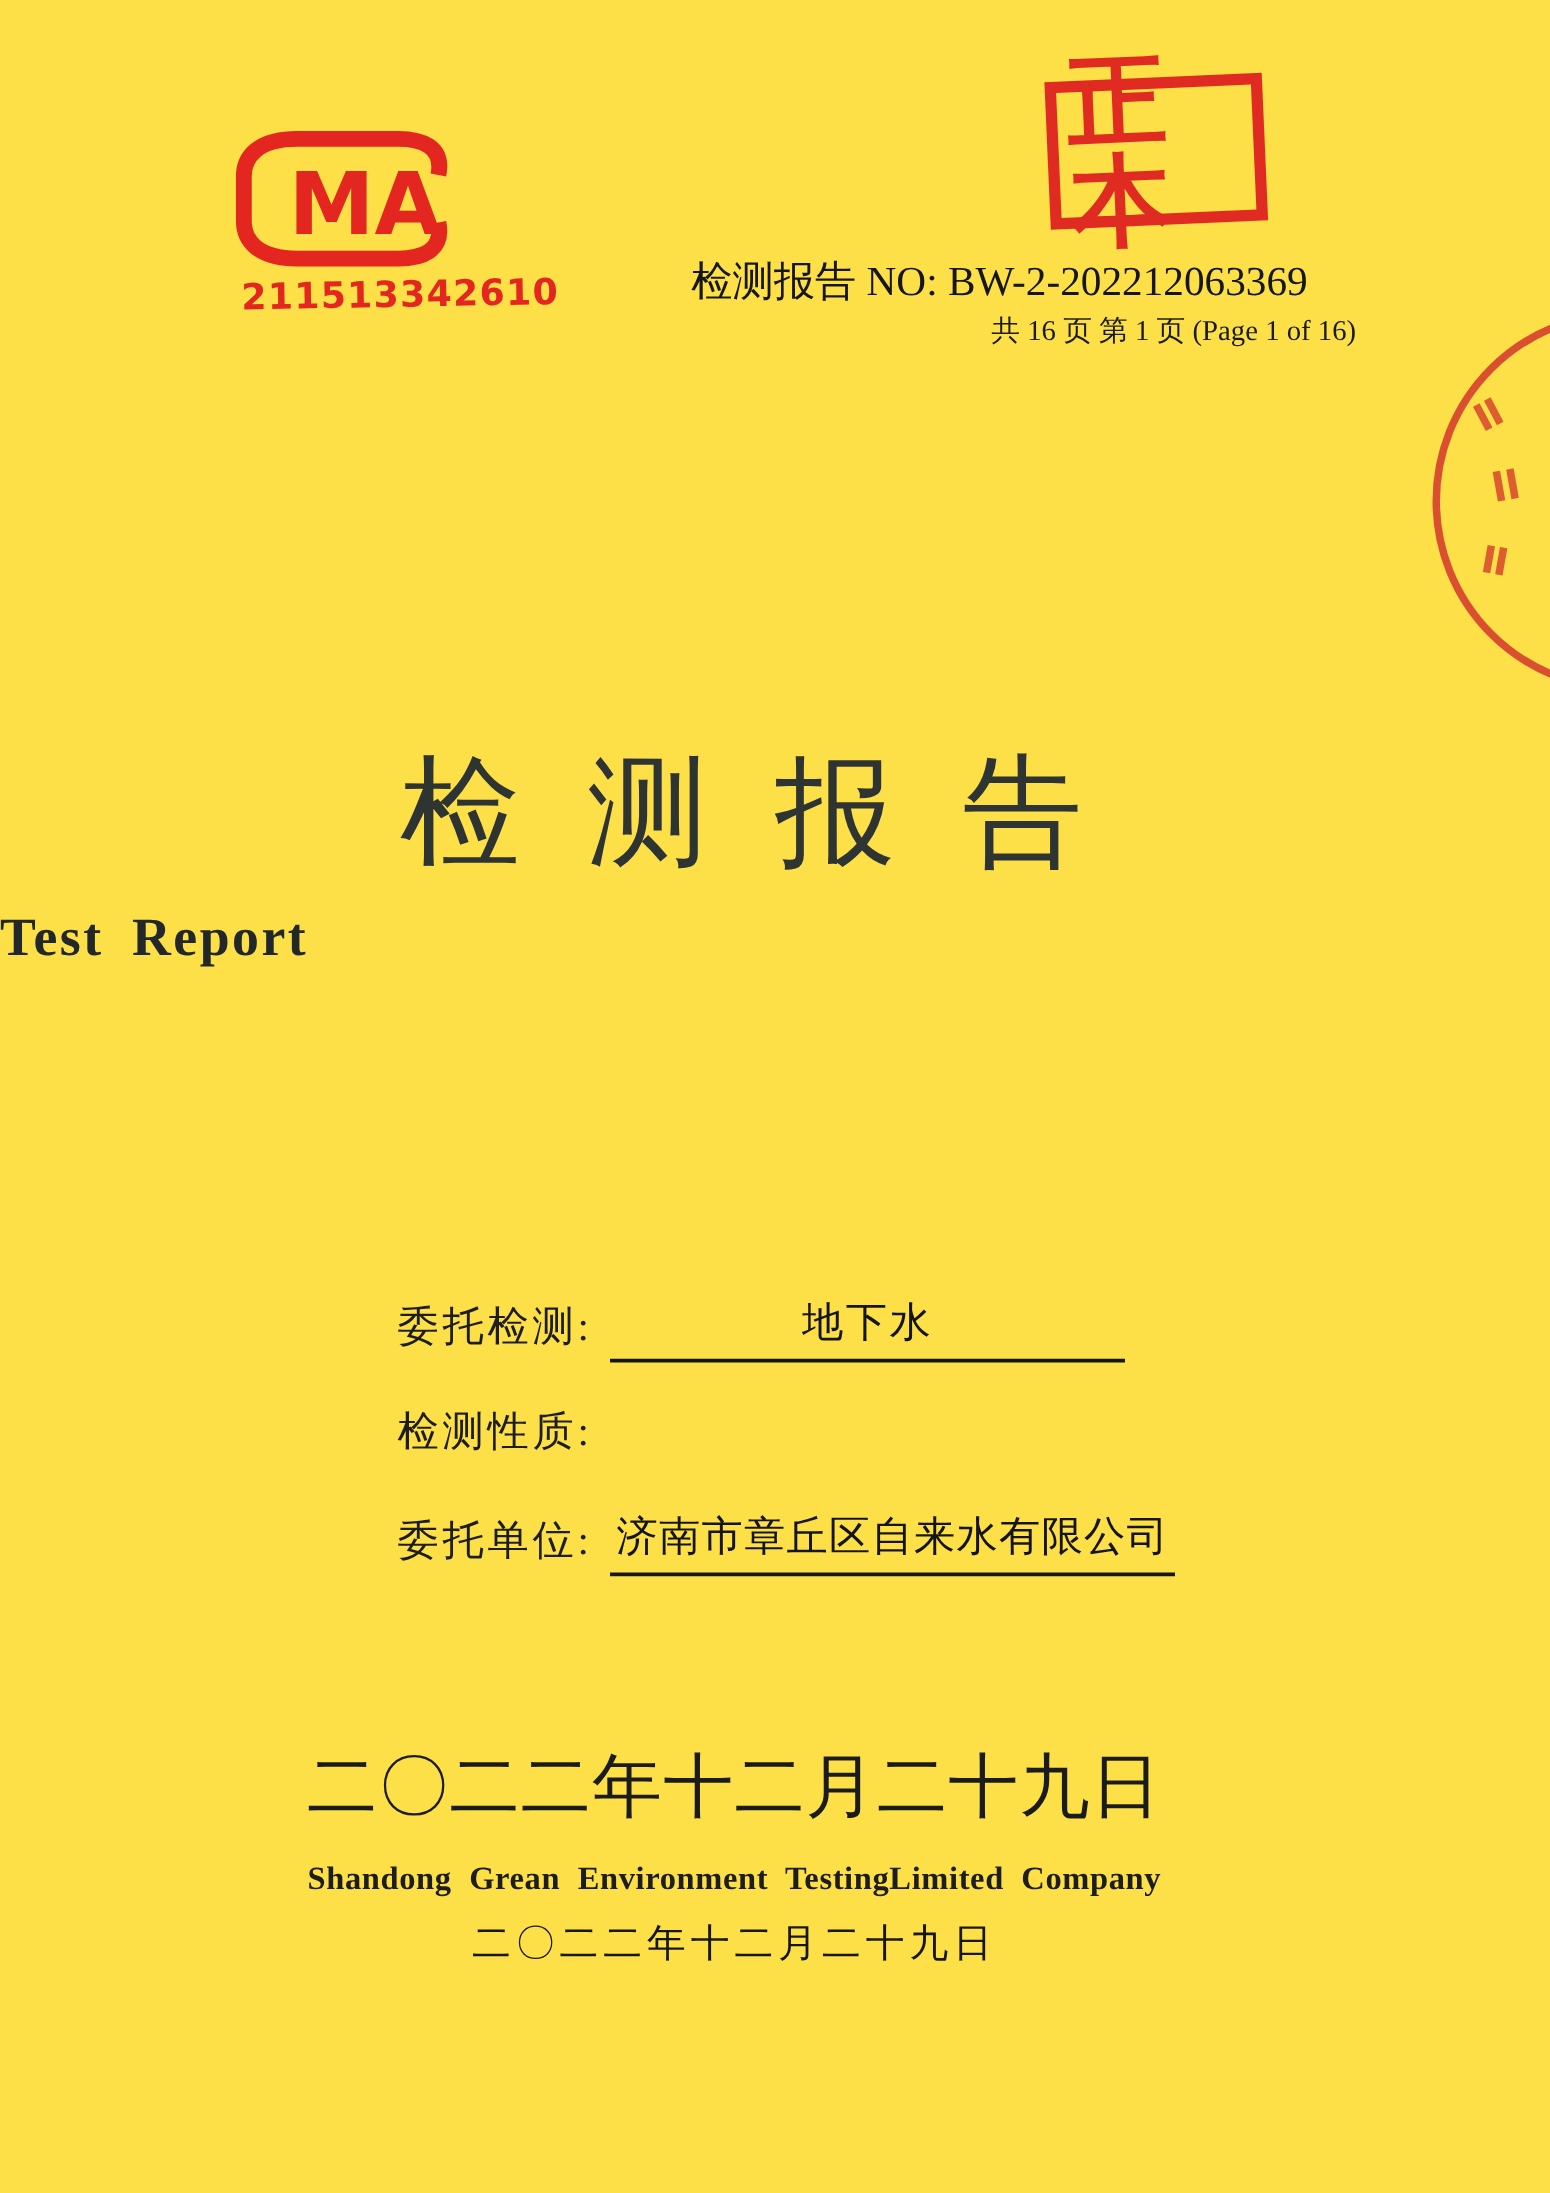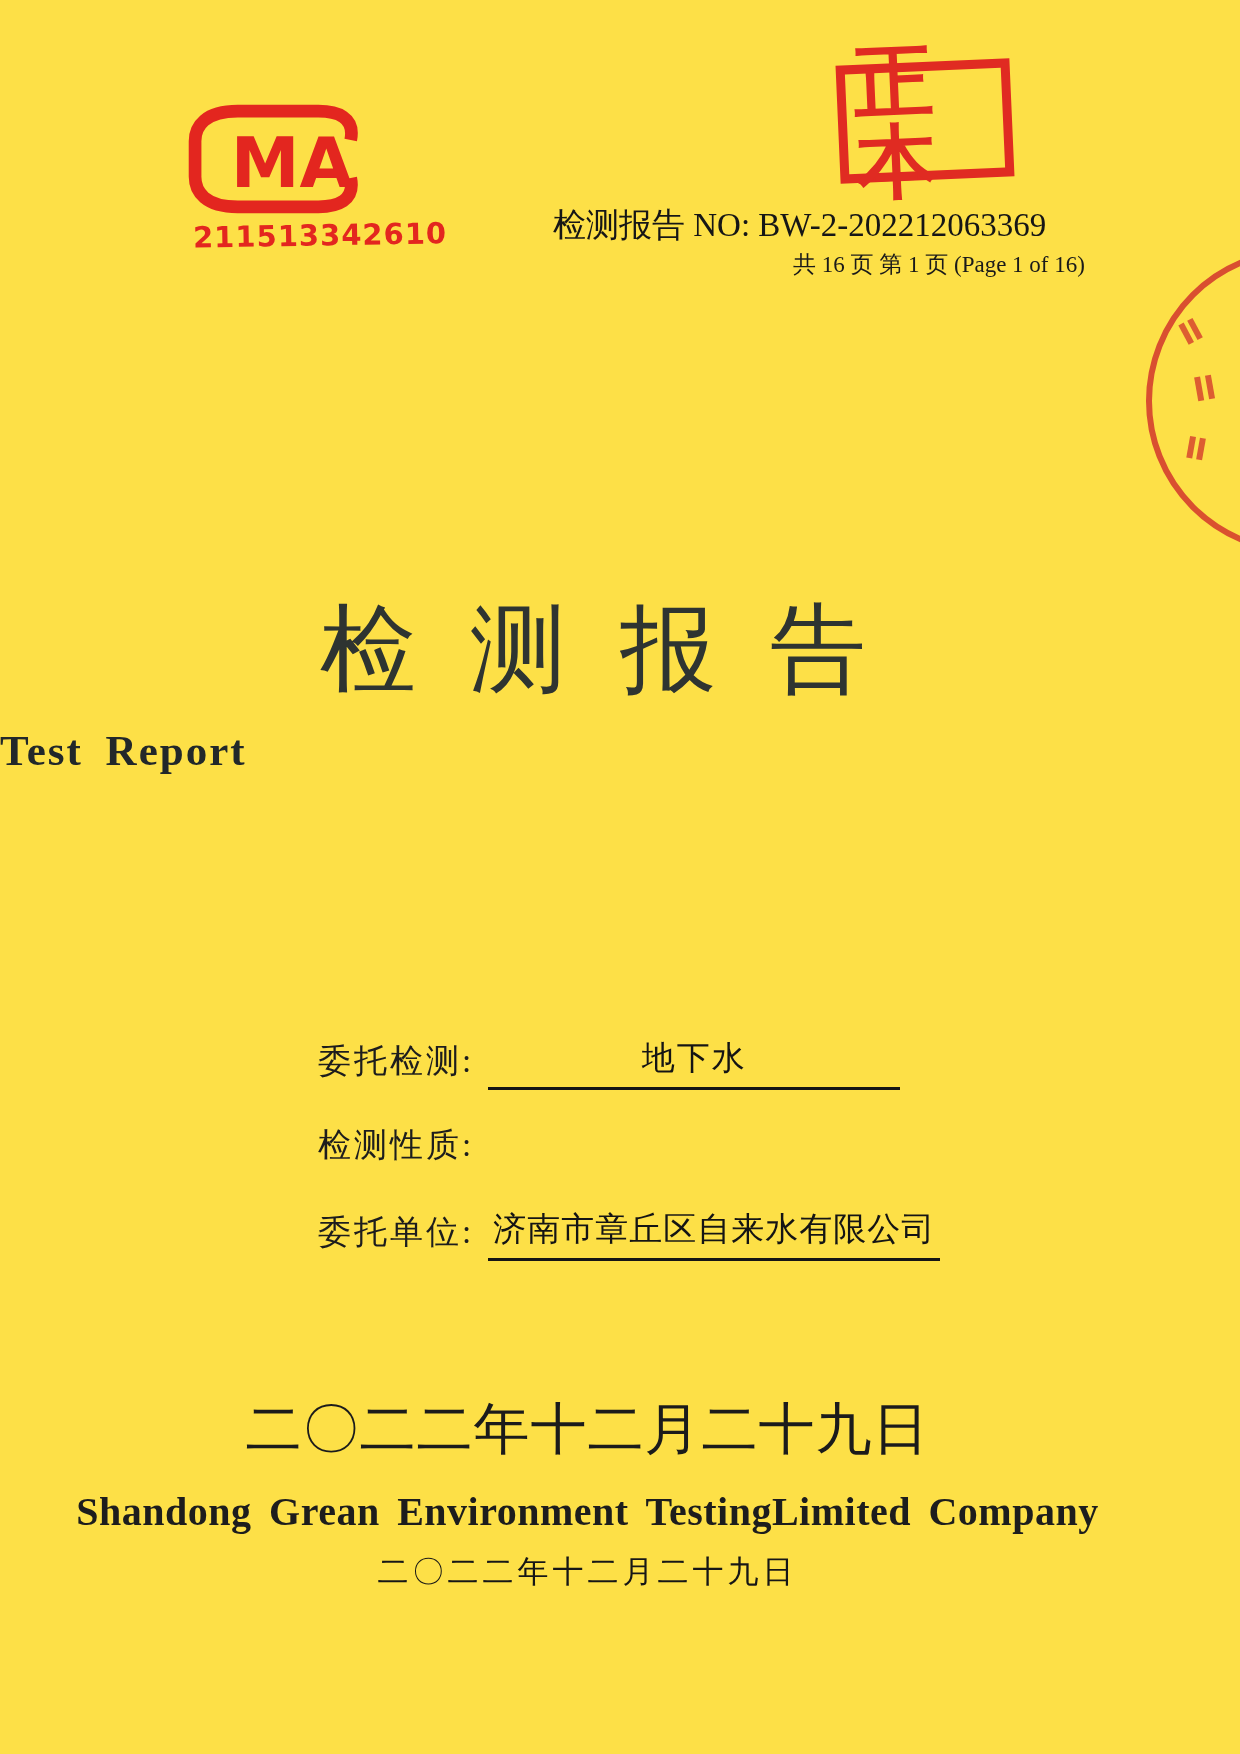--- a/index.html
+++ b/index.html
@@ -89,21 +89,21 @@
 
   
   .footer{
     position:absolute;left:0;top:1392px;width:1175px;text-align:center;
   }
   .company-zh{
     font-size:56px;color:#1b1b1b;letter-spacing:1px;margin:0;white-space:nowrap;
     font-weight:500;
   }
   .company-en{
-    font-size:40px;font-weight:bold;color:#1d1d1d;margin:20px 0 0 0;
+    font-size:26px;font-weight:bold;color:#1d1d1d;margin:20px 0 0 0;
     word-spacing:7px;letter-spacing:.5px;white-space:nowrap;
   }
   .date-line{
     font-size:31px;color:#161616;letter-spacing:4px;margin:16px 0 0 0;white-space:nowrap;
   }
 </style>
 </head>
 <body>
 
 <div class="page">

